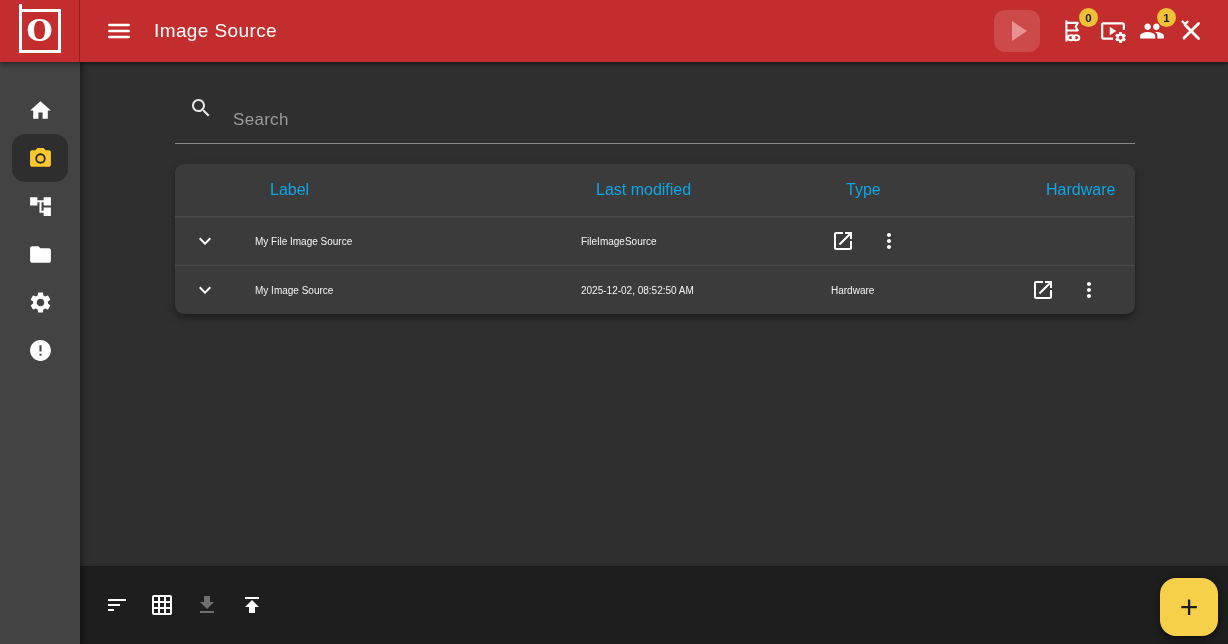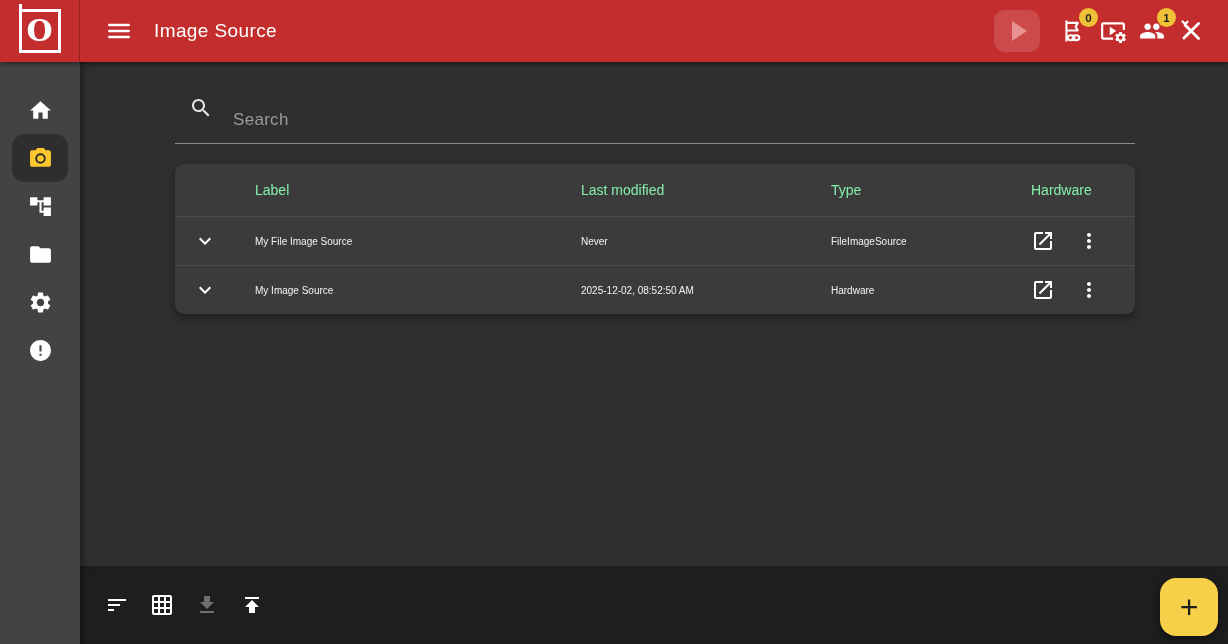--- a/index.html
+++ b/index.html
@@ -50,21 +50,21 @@
   .search-wrap { margin:34px 0 0 95px; width:960px; height:48px; display:flex; 
                  border-bottom:1px solid #8a8a8a; }
   .search-wrap svg { width:24px; height:24px; margin:0 20px 0 14px; flex:0 0 auto; }
   .search-input { flex:1; background:transparent; border:none; outline:none; color:#eee;
                   font-size:17px; font-family:"Liberation Sans", sans-serif; letter-spacing:.3px; }
   .search-input::placeholder { color:#9b9b9b; }
 
   .panel { margin:20px 0 0 95px; width:960px; background:#3B3B3B; border-radius:9px;
            overflow:hidden; box-shadow:0 4px 9px rgba(0,0,0,.38); }
   .thead, .trow { display:grid; grid-template-columns:80px 326px 250px 200px 1fr; align-items:center; }
-  .thead { height:52px; color:#86efac; font-size:14px; }
+  .thead { height:52px; color:#0ea5e9; font-size:16px;padding-left:15px; }
   .trow { height:49px; border-top:1px solid #4C4C4C; color:#F3F3F3; font-size:10px; cursor:pointer; }
   .cell-expand { display:flex; align-items:center; padding-left:18px; }
   .cell-expand svg { width:24px; height:24px; cursor:pointer; }
   .cell-actions { display:flex; align-items:center; gap:22px; }
   .icon-btn { width:24px; height:24px; cursor:pointer; }
   .icon-btn svg { width:24px; height:24px; display:block; }
 
   
   .bottombar { position:absolute; left:80px; right:0; bottom:0; height:78px; background:#1E1E1E;
                display:flex; align-items:center; padding-left:25px; gap:21px; z-index:10;
@@ -200,21 +200,20 @@
         <div>Hardware</div>
       </div>
 
       <div class="trow">
         <div class="cell-expand">
           <svg viewBox="0 0 24 24" fill="#fff">
             <path d="M16.59 8.59L12 13.17 7.41 8.59 6 10l6 6 6-6z"></path>
           </svg>
         </div>
         <div>My File Image Source</div>
-        <div>Never</div>
         <div>FileImageSource</div>
         <div class="cell-actions">
           <span class="icon-btn">
             <svg viewBox="0 0 24 24" fill="#fff">
               <path d="M19 19H5V5h7V3H5c-1.11 0-2 .9-2 2v14c0 1.1.89 2 2 2h14c1.1 0 2-.9 2-2v-7h-2v7zM14 3v2h3.59l-9.83 9.83 1.41 1.41L19 6.41V10h2V3h-7z"></path>
             </svg>
           </span>
           <span class="icon-btn">
             <svg viewBox="0 0 24 24" fill="#fff">
               <path d="M12 8c1.1 0 2-.9 2-2s-.9-2-2-2-2 .9-2 2 .9 2 2 2zm0 2c-1.1 0-2 .9-2 2s.9 2 2 2 2-.9 2-2-.9-2-2-2zm0 6c-1.1 0-2 .9-2 2s.9 2 2 2 2-.9 2-2-.9-2-2-2z"></path>

